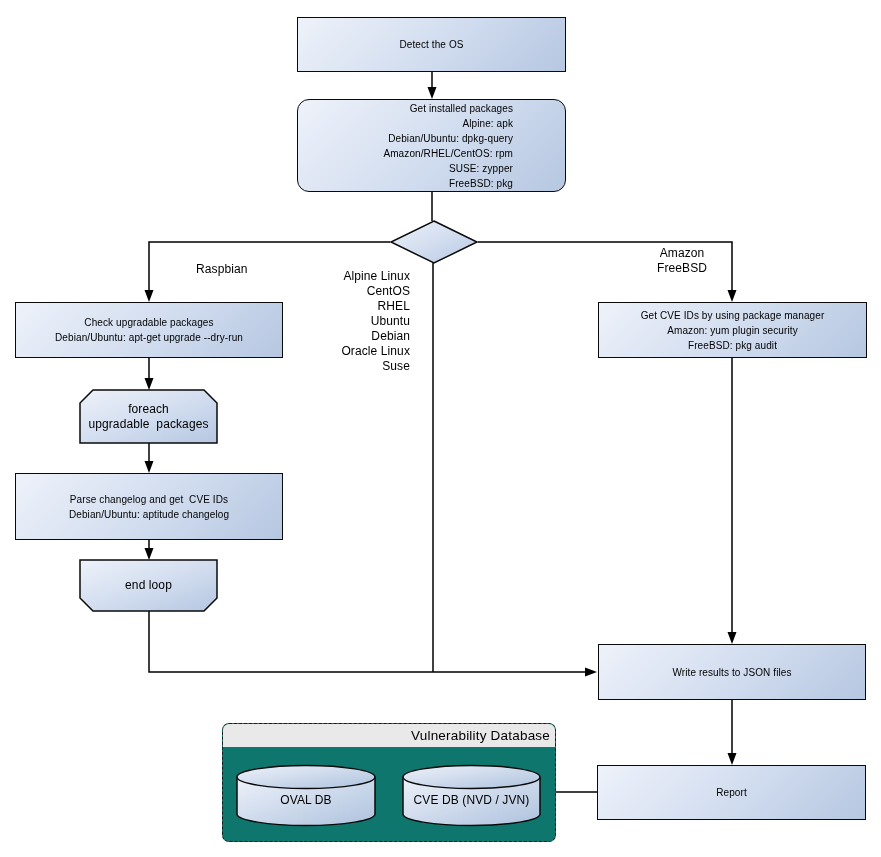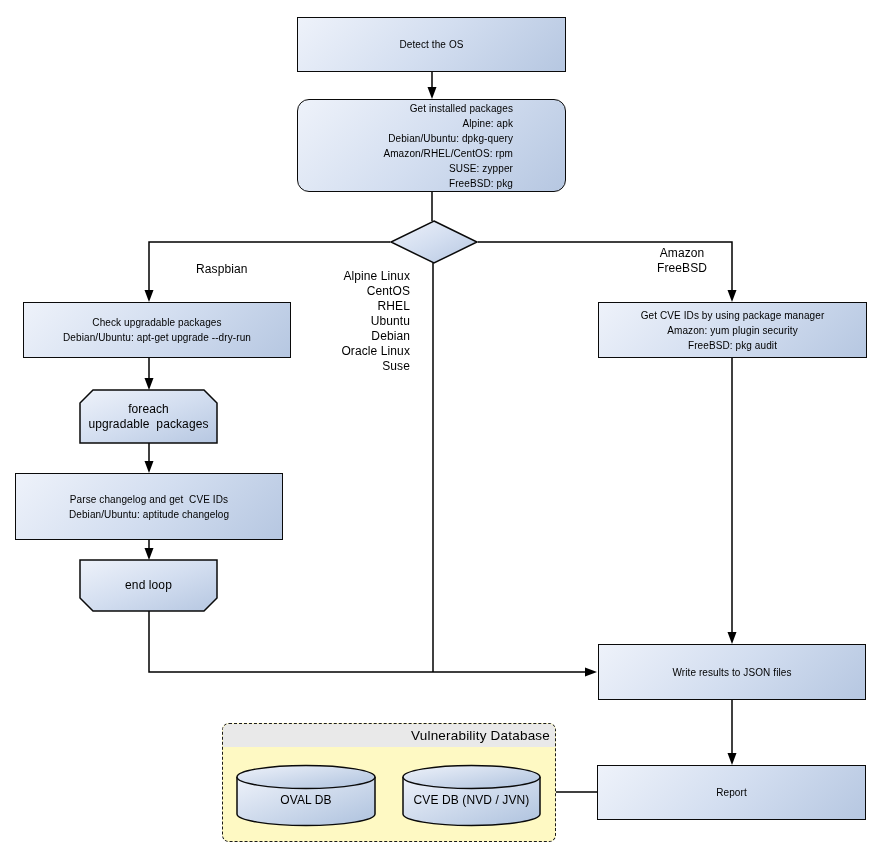--- a/index.html
+++ b/index.html
@@ -38,21 +38,21 @@
     letter-spacing: 0.1px;
   }
   .edge-label .line { white-space: pre; display: block; }
   .edge-label.right-align { text-align: right; }
   .edge-label.center-align { text-align: center; }
   #vuln-group {
     position: absolute;
     left: 222px; top: 723px;
     width: 334px; height: 119px;
     box-sizing: border-box;
-    background: #fef9c3;
+    background: #0f766e;
     border: 1.5px dashed #1a1a1a;
     border-radius: 7px;
   }
   #vuln-group .group-header {
     position: absolute;
     left: 0; right: 0; top: 0;
     height: 23px;
     background: #e9e9e9;
     border-radius: 6px 6px 0 0;
   }
@@ -135,21 +135,21 @@
 
   <div class="node align-right" style="left:297px; top:99px; width:269px; height:93px;">
     <span class="line">Get installed packages</span>
     <span class="line">Alpine: apk</span>
     <span class="line">Debian/Ubuntu: dpkg-query</span>
     <span class="line">Amazon/RHEL/CentOS: rpm</span>
     <span class="line">SUSE: zypper</span>
     <span class="line">FreeBSD: pkg</span>
   </div>
 
-  <div class="node" style="left:15px; top:302px; width:268px; height:56px;margin-left:8px;">
+  <div class="node" style="left:15px; top:302px; width:268px; height:56px;">
     <span class="line">Check upgradable packages</span>
     <span class="line">Debian/Ubuntu: apt-get upgrade --dry-run</span>
   </div>
 
   <div class="edge-label center-align" style="left:80px; top:402px; width:137px; text-align:center;">
     <span class="line">foreach</span>
     <span class="line">upgradable  packages</span>
   </div>
 
   <div class="node" style="left:15px; top:473px; width:268px; height:67px;">

